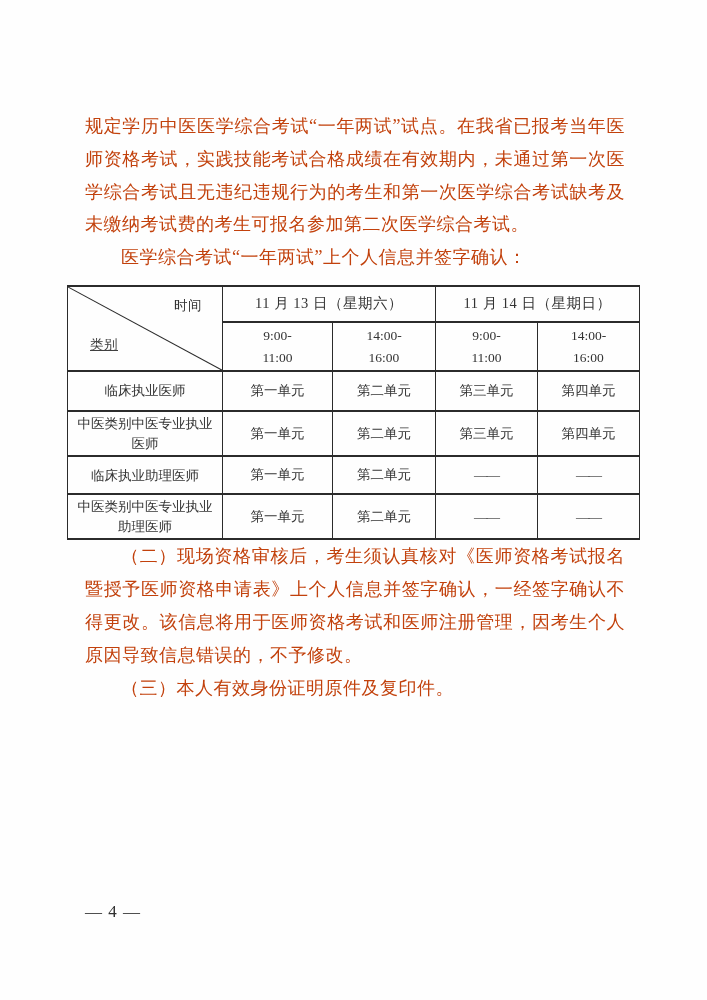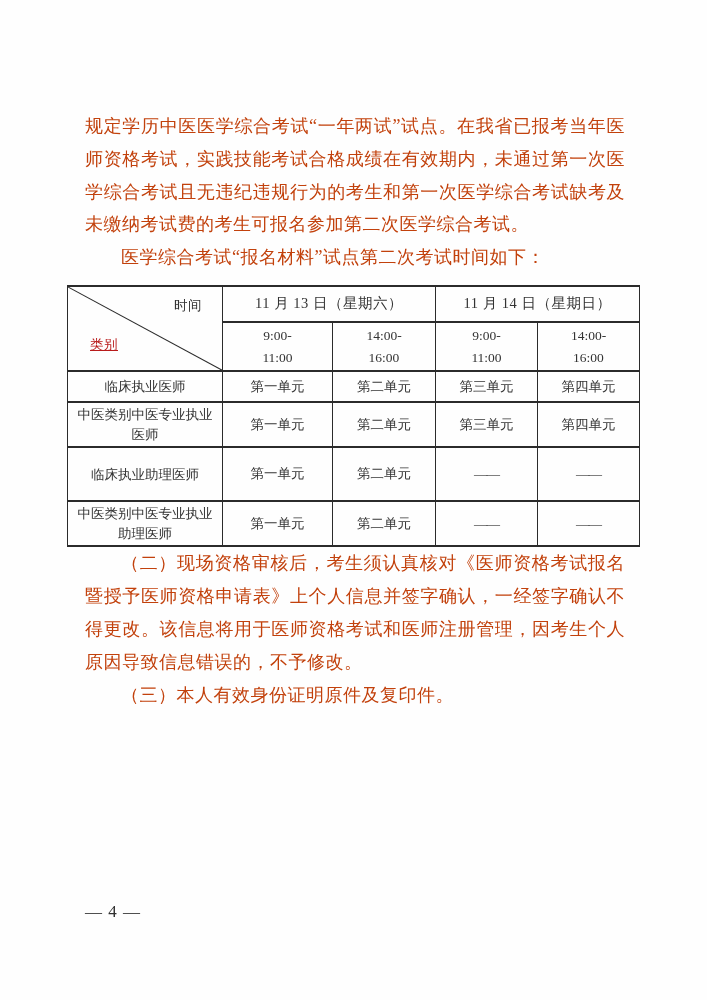--- a/index.html
+++ b/index.html
@@ -38,29 +38,29 @@
     border-top-width:2px;
     border-bottom-width:2px;
     text-align:center;
     vertical-align:middle;
     font-size:13.5px;
     color:#333333;
     padding:2px 5px;
   }
   .day-head td{ font-size:14.5px; height:30px; letter-spacing:0.5px;}
   .time-head td{ height:42px; line-height:1.6; white-space:pre-line; font-size:13.5px;}
-  .row-std{ height:31px; }
-  .row-short{ height:54px; }
+  .row-std{ height:40px; }
+  .row-short{ height:38px; }
   .row-tall{ height:44px; }
   .cat-cell{ font-size:13px; line-height:1.45; padding:2px 6px; }
   .dash-cell{ letter-spacing:-1px; font-size:14px; }
   .corner-cell{ position:relative; padding:8px !important; }
   .corner-cell svg{ position:absolute; left:0; top:0; width:100%; height:100%; display:block; }
   .corner-time{ position:absolute; top:10px; right:20px; font-size:13.5px; color:#333;}
-  .corner-cat{ position:absolute; bottom:16px; left:22px; font-size:13.5px; color:#b91c1c;text-decoration:underline;}
+  .corner-cat{ position:absolute; bottom:16px; left:22px; font-size:13.5px; color:#404040;text-decoration:underline;}
   .section-heading{
     margin:9px 0 2px 0;
     font-family:"Liberation Sans","DejaVu Sans",sans-serif;
     font-weight:bold;
     font-size:19px;
     line-height:30px;
     text-indent:2.05em;
     color:#222222;
     letter-spacing:0.5px;
   }
@@ -72,21 +72,21 @@
     color:#2f2f2f;
   }
 </style>
 </head>
 <body>
 
 <div class="page">
   <div class="content">
 
     <p class="para">规定学历中医医学综合考试“一年两试”试点。在我省已报考当年医师资格考试，实践技能考试合格成绩在有效期内，未通过第一次医学综合考试且无违纪违规行为的考生和第一次医学综合考试缺考及未缴纳考试费的考生可报名参加第二次医学综合考试。</p>
-    <p class="para indent">医学综合考试“报名材料”试点第二次考试时间如下：</p>
+    <p class="para indent">医学综合考试“一年两试”上个人信息并签字确认：</p>
 
     <table class="sched-table">
       <colgroup>
         <col style="width:155px">
         <col style="width:110px">
         <col style="width:103px">
         <col style="width:102px">
         <col style="width:102px">
       </colgroup>
       <tbody>

